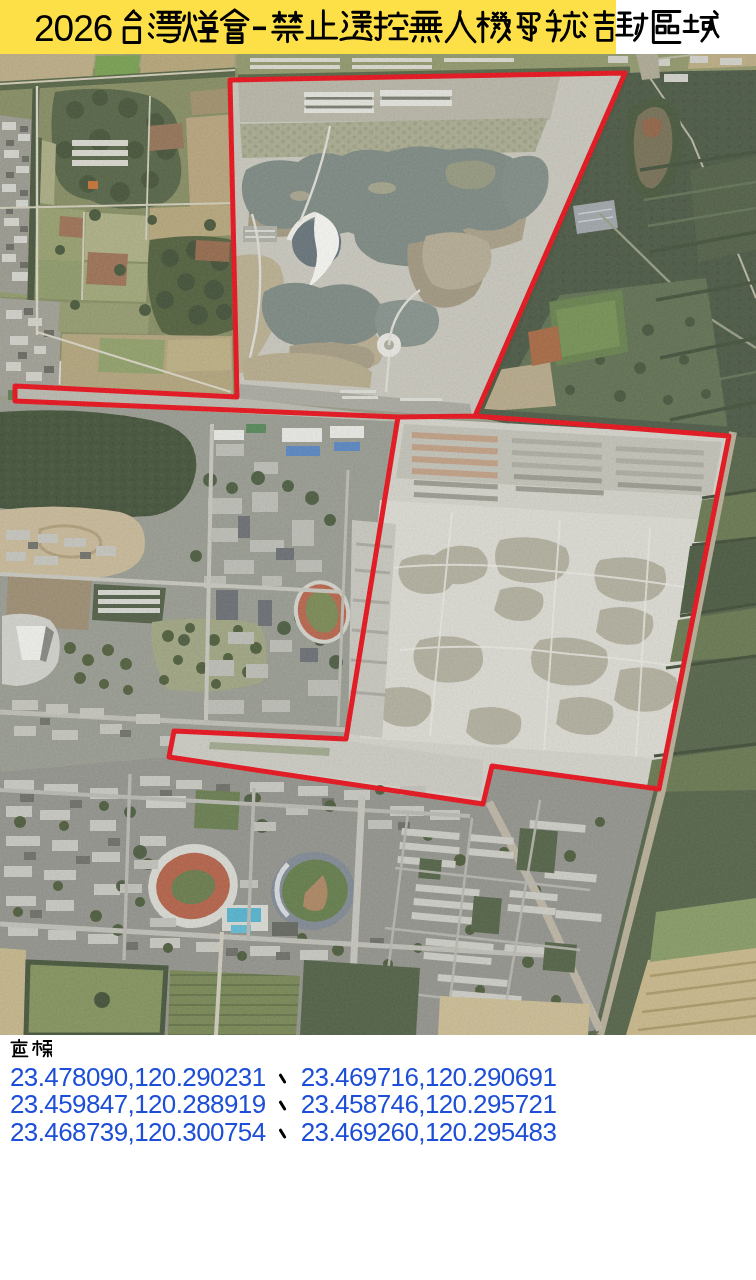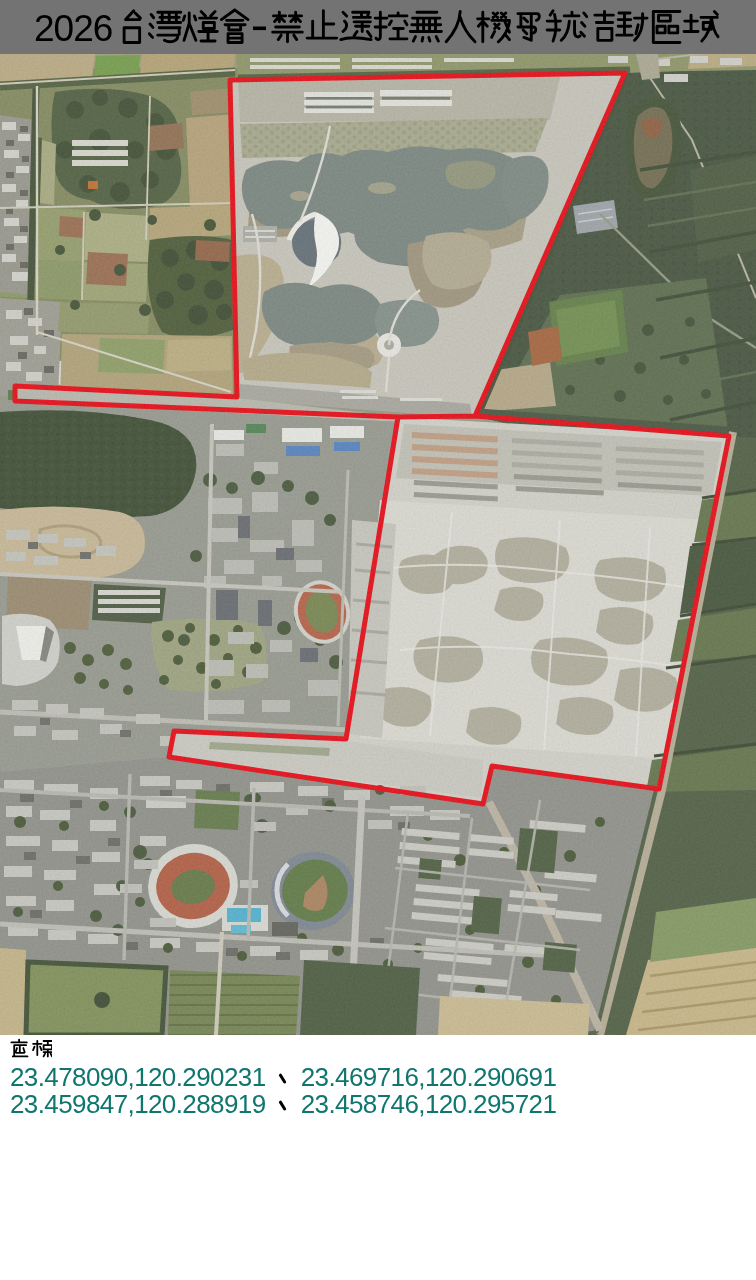--- a/index.html
+++ b/index.html
@@ -1,19 +1,19 @@
 <!DOCTYPE html>
 <html><head>
 <meta charset="utf-8">
 <style>
   html,body{margin:0;padding:0;width:756px;height:1280px;background:#ffffff;overflow:hidden;}
   body{font-family:"Liberation Sans",sans-serif;}
-  #banner{position:absolute;left:0;top:0;width:756px;height:54px;background:#737373;}
+  #banner{position:absolute;left:0;top:0;width:616px;height:54px;background:#fde047;}
   #map{position:absolute;left:0;top:54px;}
-  #coords{position:absolute;left:10px;top:1036px;width:740px;color:#0f766e;}
+  #coords{position:absolute;left:10px;top:1036px;width:740px;color:#1d4ed8;}
   .cl{font-size:26px;line-height:27.3px;white-space:nowrap;letter-spacing:-0.6px;}
   .dn{display:inline-block;width:22px;height:10px;position:relative;}
   .dn:before{content:"";position:absolute;left:9px;top:-3px;width:3.2px;height:11px;background:#000;border-radius:2px;transform:rotate(-32deg);}
 </style>
 </head>
 <body>
 
 <div id="banner">
 <svg width="756" height="54" viewBox="0 0 756 54">
 
@@ -865,13 +865,14 @@
 <div style="height:28px;position:relative;">
 <svg width="42" height="20" viewBox="0 0 60 28" style="position:absolute;left:0;top:2px">
 <g stroke="#000" stroke-width="2.6" fill="none" stroke-linecap="round">
 <path d="M2 6 H24 M13 2 V6 M6 10 V26 M6 10 H23 M10 14 L8 20 M19 14 L21 20 M14 11 V21 M9 21 H20 M4 26 H25"></path>
 <path d="M33 8 H45 M39 4 V24 M35 12 L33 17 M43 12 L45 17 M48 4 H60 M54 4 V10 M48 10 H60 M48 10 V16 H60 V10 M48 20 H60 M54 16 V26 M50 22 L48 26 M58 22 L60 26"></path>
 </g>
 </svg>
 </div>
 <div class="cl">23.478090,120.290231 <i class="dn"></i> 23.469716,120.290691</div>
 <div class="cl">23.459847,120.288919 <i class="dn"></i> 23.458746,120.295721</div>
+<div class="cl">23.468739,120.300754 <i class="dn"></i> 23.469260,120.295483</div>
 </div>
 
 </body></html>

